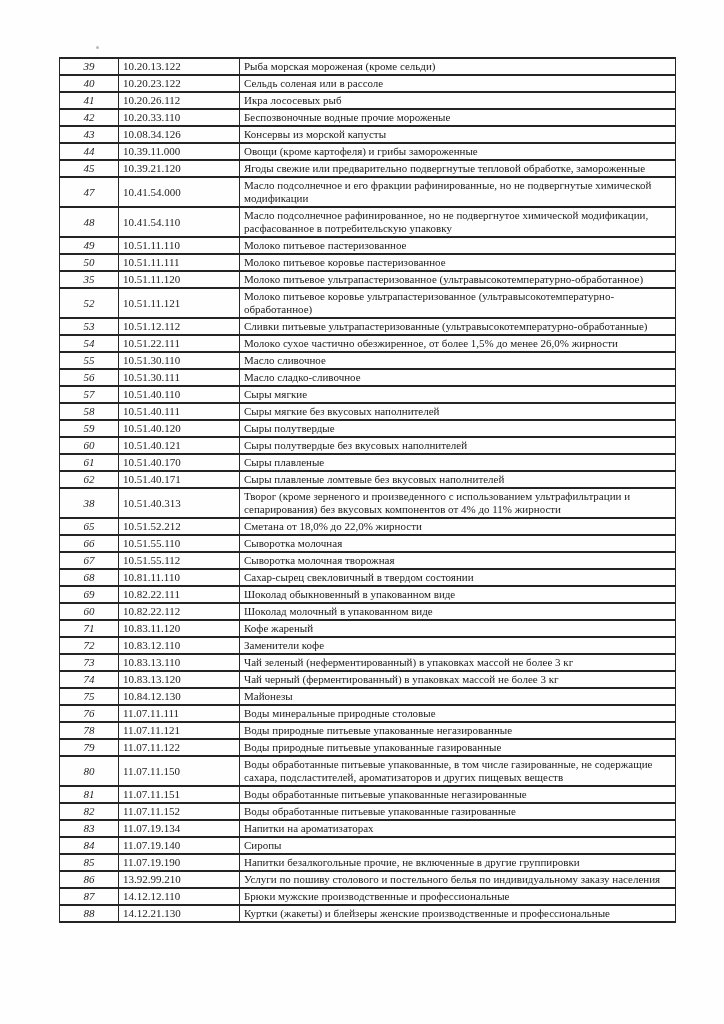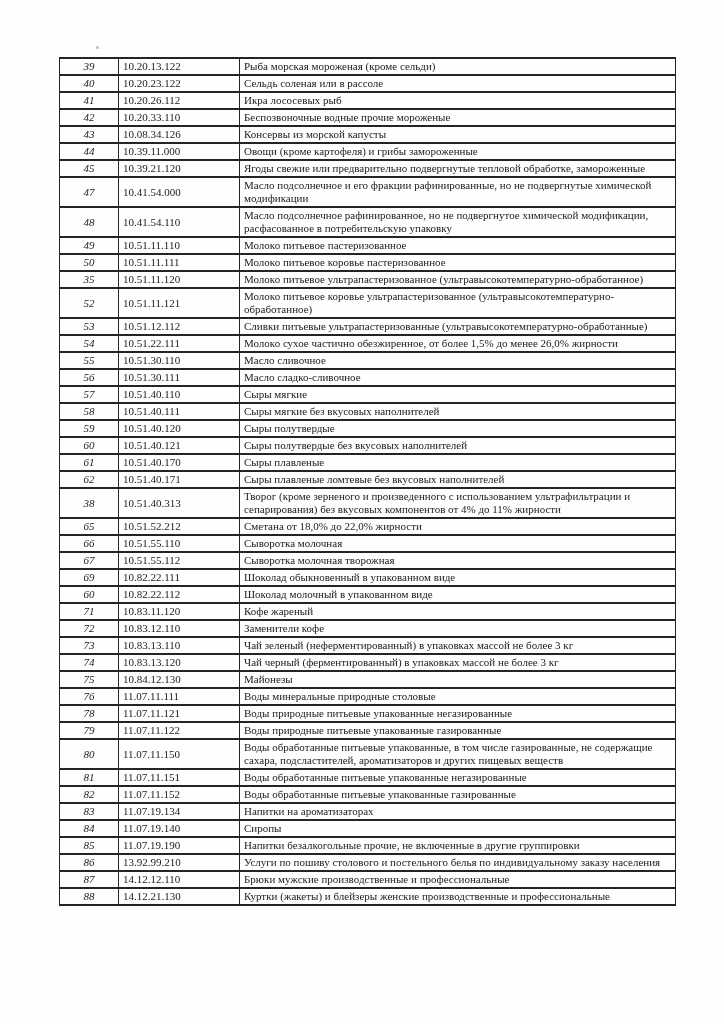--- a/index.html
+++ b/index.html
@@ -221,20 +221,25 @@
         <td class="c-code">10.51.55.110</td>
         <td class="c-desc">Сыворотка молочная</td>
       </tr>
 
       <tr>
         <td class="c-num">67</td>
         <td class="c-code">10.51.55.112</td>
         <td class="c-desc">Сыворотка молочная творожная</td>
       </tr>
 
+      <tr>
+        <td class="c-num">68</td>
+        <td class="c-code">10.81.11.110</td>
+        <td class="c-desc">Сахар-сырец свекловичный в твердом состоянии</td>
+      </tr>
 
       <tr>
         <td class="c-num">69</td>
         <td class="c-code">10.82.22.111</td>
         <td class="c-desc">Шоколад обыкновенный в упакованном виде</td>
       </tr>
 
       <tr>
         <td class="c-num">60</td>
         <td class="c-code">10.82.22.112</td>

